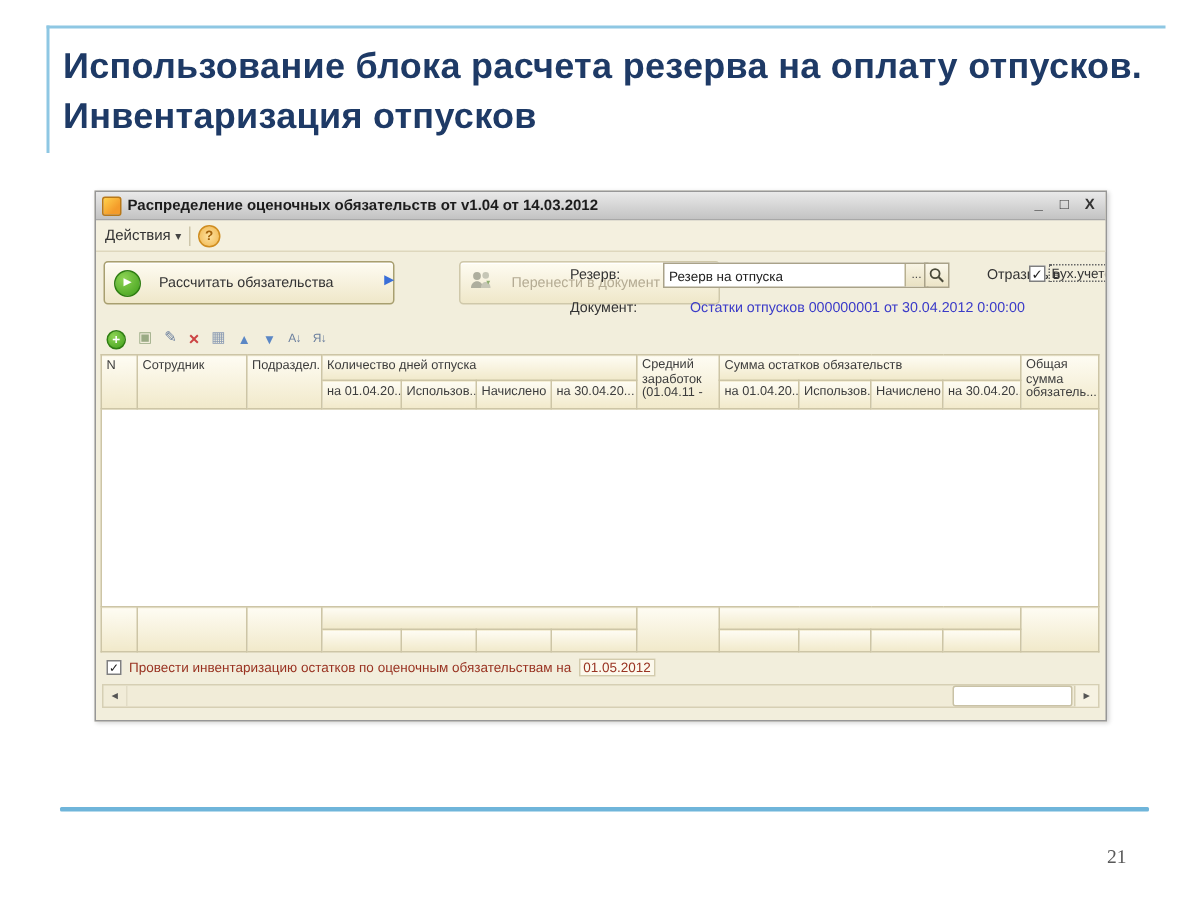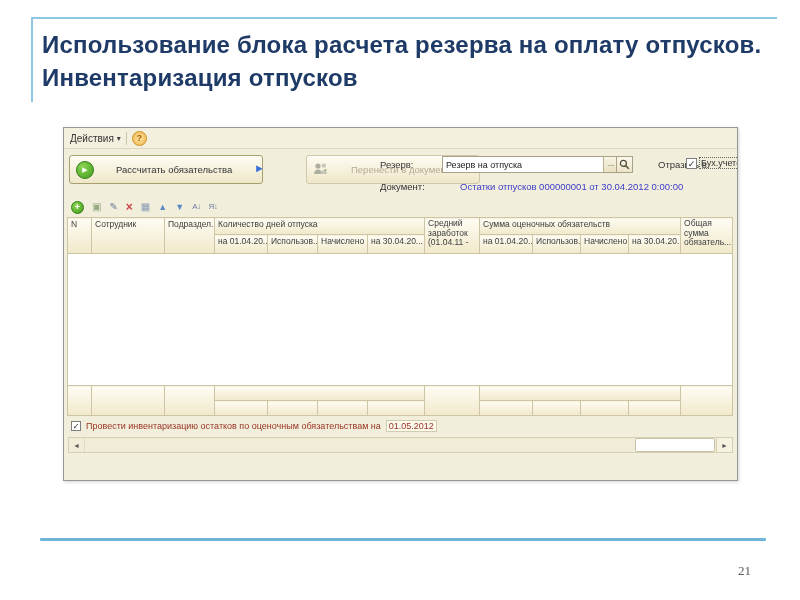--- a/index.html
+++ b/index.html
@@ -18,21 +18,21 @@
   .titlebar-text{flex:1;font-size:10px;font-weight:bold;color:#1c1c1c;white-space:nowrap;overflow:hidden;}
   .win-controls{display:flex;gap:4px;}
   .win-btn{width:13px;text-align:center;font-size:10px;font-weight:bold;color:#333;cursor:default;line-height:14px;}
   .menubar{height:20px;display:flex;align-items:center;gap:5px;padding:0 6px;background:#f4f0df;border-bottom:1px solid #ded7bd;flex:0 0 auto;font-size:10px;color:#333;}
   .menu-item{display:flex;align-items:center;gap:3px;}
   .menu-caret{font-size:8px;color:#444;}
   .menu-sep{width:1px;height:13px;background:#cdc6aa;}
   .help-icon{width:13px;height:13px;border-radius:50%;background:radial-gradient(#fde2a0,#f0b54c);border:1px solid #cf8d20;color:#a4630c;font-weight:bold;font-size:9px;line-height:13px;text-align:center;}
 
   .toolbar-zone{position:relative;height:48px;flex:0 0 auto;overflow:hidden;font-size:9.5px;color:#333;}
-  .btn{position:absolute;display:flex;align-items:center;gap:22px;padding:0 6px;height:27px;background:linear-gradient(#fefcf2,#efe7c9);border:1px solid #a89f70;border-radius:3px;box-shadow:inset 0 1px 0 #fff;font-size:9.5px;}
+  .btn{position:absolute;display:flex;align-items:center;gap:12px;padding:0 6px;height:27px;background:linear-gradient(#fefcf2,#efe7c9);border:1px solid #a89f70;border-radius:3px;box-shadow:inset 0 1px 0 #fff;font-size:9.5px;}
   .btn-calc{left:5px;top:6px;width:180px;}
   .btn-transfer{left:206px;top:6px;width:160px;color:#b4ab93;border-color:#cfc8aa;margin-left:36px;}
   .play-circle{width:16px;height:16px;border-radius:50%;background:radial-gradient(circle at 35% 30%,#8ed455,#3f9e1a);border:1px solid #2e7d12;color:#fff;font-size:7px;line-height:16px;text-align:center;flex:0 0 auto;}
   .fwd-arrow{position:absolute;left:190px;top:13px;color:#3a6fd8;font-size:11px;}
   .fld-label{position:absolute;white-space:nowrap;padding-left:16px;}
   .lbl-reserve{left:300px;top:10px;}
   .lbl-document{left:300px;top:32px;}
   .reserve-input{position:absolute;left:378px;top:7px;width:177px;height:17px;background:#fff;border:1px solid #a9a289;display:flex;align-items:center;box-sizing:border-box;}
   .reserve-value{flex:1;padding:0 3px;font-size:9px;color:#222;white-space:nowrap;overflow:hidden;}
   .ellipsis-btn{width:14px;height:100%;background:linear-gradient(#f8f4e4,#e9e1c2);border-left:1px solid #b8b090;font-size:8px;line-height:13px;text-align:center;color:#444;}
@@ -81,20 +81,29 @@
   <div class="rule top-rule"></div>
   <div class="rule left-rule"></div>
 
   <div class="slide-title">
     <div>Использование блока расчета резерва на оплату отпусков.</div>
     <div>Инвентаризация отпусков</div>
   </div>
 
   <div class="app-window">
 
+    <div class="titlebar">
+      <span class="app-icon"></span>
+      <span class="titlebar-text">Распределение оценочных обязательств от v1.04 от 14.03.2012</span>
+      <span class="win-controls">
+        <span class="win-btn">_</span>
+        <span class="win-btn">□</span>
+        <span class="win-btn">X</span>
+      </span>
+    </div>
 
     <div class="menubar">
       <span class="menu-item">
         <span>Действия</span>
         <span class="menu-caret">▾</span>
       </span>
       <span class="menu-sep"></span>
       <span class="help-icon">?</span>
     </div>
 
@@ -168,21 +177,21 @@
             <col style="width:52px">
           <col style="width:52px">
         </colgroup>
         <thead>
           <tr class="hrow1">
             <th rowspan="2">N</th>
             <th rowspan="2">Сотрудник</th>
             <th rowspan="2">Подраздел...</th>
             <th colspan="4">Количество дней отпуска</th>
             <th rowspan="2" class="wrap">Средний заработок (01.04.11 -</th>
-            <th colspan="4">Сумма оценочных обязательств</th>
+            <th colspan="4">Сумма остатков обязательств</th>
             <th rowspan="2" class="wrap">Общая сумма обязатель...</th>
           </tr>
           <tr class="hrow2">
             <th>на 01.04.20...</th>
             <th>Использов...</th>
             <th>Начислено</th>
             <th>на 30.04.20...</th>
             <th>на 01.04.20...</th>
             <th>Использов...</th>
             <th>Начислено</th>

